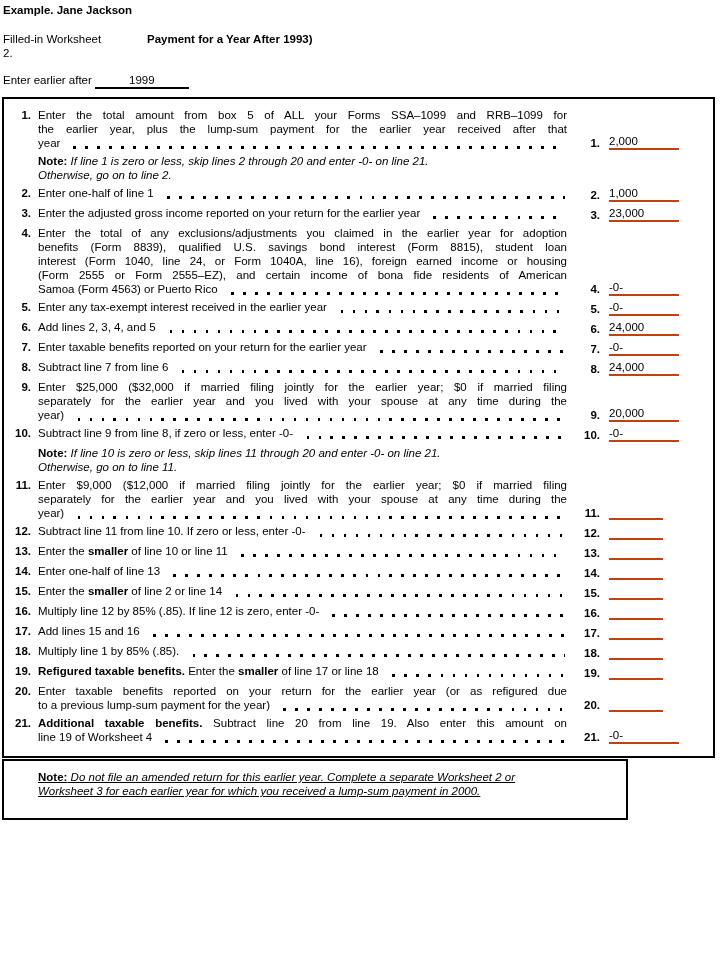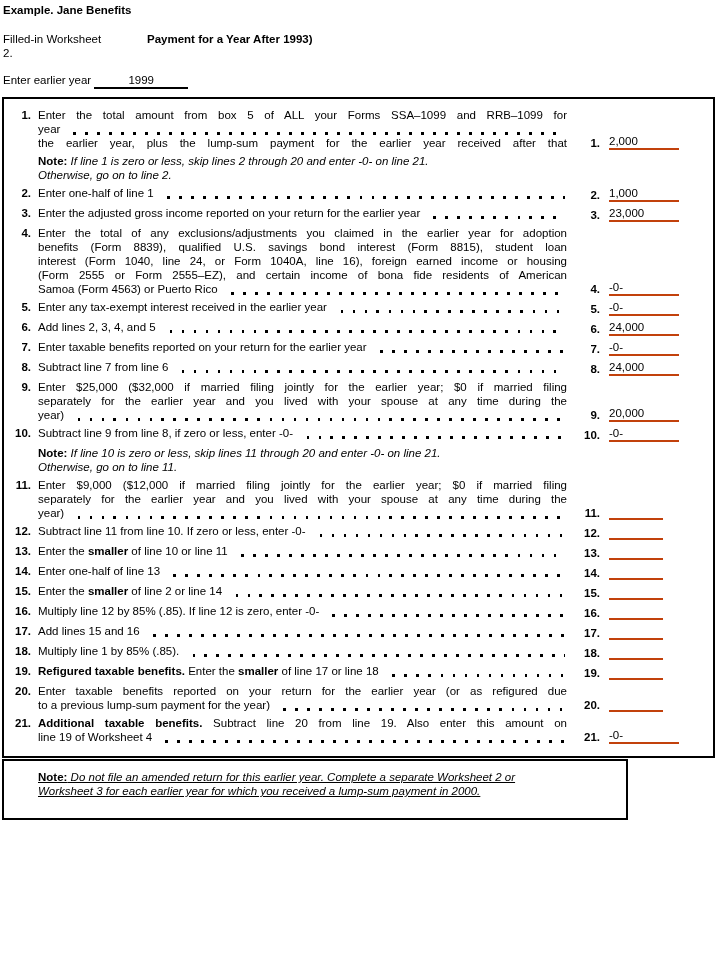--- a/index.html
+++ b/index.html
@@ -50,43 +50,43 @@
 
   .ws-note { margin:0 0 4px 34px; }
   .b { font-weight:bold; }
   .i { font-style:italic; }
   .note-line { white-space:pre-wrap; }
 </style>
 </head>
 <body>
 
 <div class="page">
-  <div class="example-label">Example. Jane Benefits</div>
+  <div class="example-label">Example. Jane Jackson</div>
 
   <div class="title-block">
     <span class="title-label">Filled-in Worksheet 2.</span>
     <div class="title-lines">
       <div class="title-bold title-indent">Payment for a Year After 1993)</div>
     </div>
   </div>
 
   <div class="earlier-year">
-    <span>Enter earlier year</span><span class="ey-underline"><span>1999</span></span>
+    <span>Enter earlier after</span><span class="ey-underline"><span>1999</span></span>
   </div>
 
   <div class="main-box" id="ws-rows">
       <div class="ws-row">
         <div class="ws-num">1.</div>
         <div class="ws-body">
           <div class="ws-line"><span>Enter the total amount from box 5 of ALL your Forms SSA–1099 and RRB–1099 for</span></div>
+          <div class="ws-line"><span>the earlier year, plus the lump-sum payment for the earlier year received after that</span></div>
           <div class="ws-line last">
             <span class="line-text"><span>year</span></span>
             <span class="leader"></span>
           </div>
-          <div class="ws-line"><span>the earlier year, plus the lump-sum payment for the earlier year received after that</span></div>
         </div>
         <div class="ws-ref">
           <span class="ref-num">1.</span>
           <span class="uline-wrap">
             <span class="uline filled"><span>2,000</span></span>
           </span>
         </div>
       </div>
       <div class="ws-note">
         <div class="note-line"><span class="b ">Note:</span><span class="i"> If line 1 is zero or less, skip lines 2 through 20 and enter -0- on line 21.</span></div>

